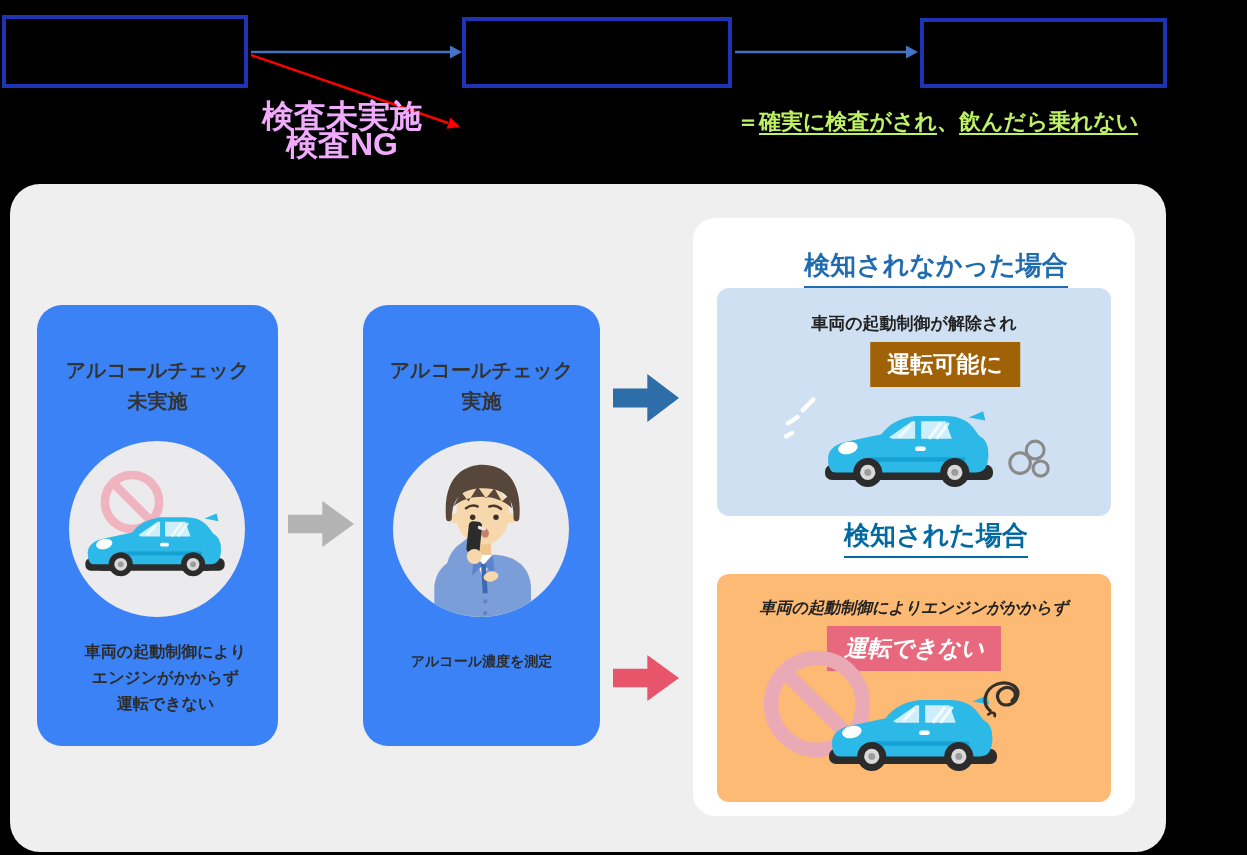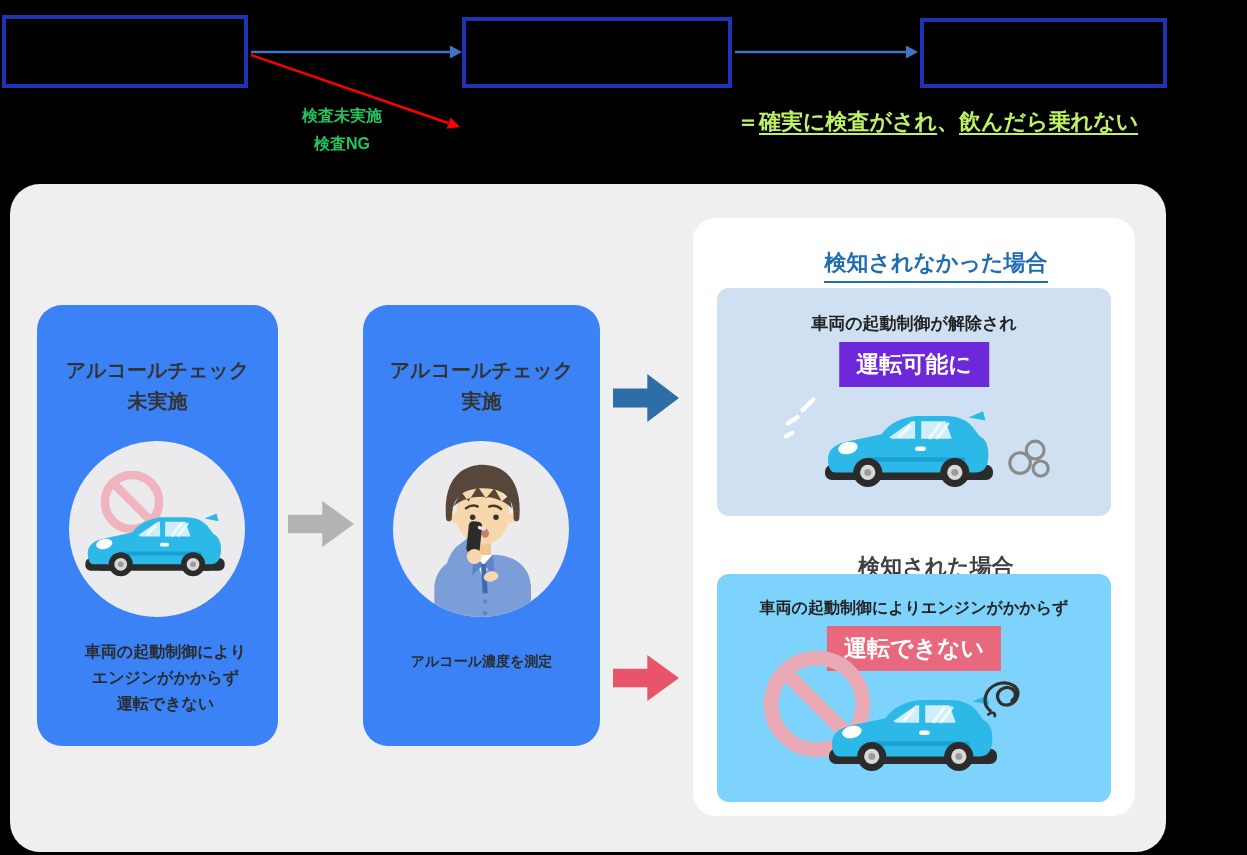--- a/index.html
+++ b/index.html
@@ -7,22 +7,22 @@
   body{font-family:"Liberation Sans","DejaVu Sans",sans-serif;}
   #page{position:relative;width:1247px;height:855px;background:#000;}
   svg{display:block;}
 
   
   .flow-box{position:absolute;border:4px solid #1e34b5;background:transparent;}
   #flow-box-1{left:2px;top:15px;width:246px;height:73px;}
   #flow-box-2{left:462px;top:17px;width:270px;height:71px;}
   #flow-box-3{left:920px;top:18px;width:247px;height:70px;}
   #top-arrows{position:absolute;left:0;top:0;width:1247px;height:185px;pointer-events:none;}
-  #ng-label{position:absolute;left:252px;top:102px;width:180px;text-align:center;color:#22c55e;
-            font-weight:bold;font-size:16px;line-height:28px;white-space:pre-line;}
+  #ng-label{position:absolute;left:252px;top:102px;width:180px;text-align:center;color:#f0abfc;
+            font-weight:bold;font-size:32px;line-height:28px;white-space:pre-line;}
   #engine-box{position:absolute;left:462px;top:97px;width:270px;height:72px;border:4px solid #ff0000;
               color:#ff0000;font-weight:bold;font-size:23px;line-height:30px;text-align:center;
               display:flex;align-items:center;justify-content:center;white-space:pre-line;}
   #equals-line{position:absolute;left:737px;top:107px;width:430px;color:#bef264;font-weight:bold;
                font-size:22px;white-space:nowrap;}
   #equals-line .ul{text-decoration:underline;text-decoration-thickness:2px;text-underline-offset:4px;}
 
   
   #gray-panel{position:absolute;left:10px;top:184px;width:1156px;height:668px;background:#f0eff0;border-radius:30px;}
   .card{position:absolute;background:#3b82f6;border-radius:25px;}
@@ -37,33 +37,33 @@
   #card-unchecked .card-caption{top:334px;font-size:16px;line-height:26px;margin-left:16px;}
   #card-checked .card-caption{top:348px;font-size:14px;}
 
   .block-arrow{position:absolute;clip-path:polygon(0 30%,52% 30%,52% 0,100% 50%,52% 100%,52% 70%,0 70%);}
   #arrow-gray{left:278px;top:317px;width:66px;height:46px;background:#b3b3b3;}
   #arrow-blue{left:603px;top:190px;width:66px;height:48px;background:#2d6da8;}
   #arrow-pink{left:603px;top:471px;width:66px;height:46px;background:#e8556a;}
 
   
   #result-panel{position:absolute;left:683px;top:34px;width:442px;height:598px;background:#fff;border-radius:22px;}
-  .result-heading{position:absolute;left:0;right:0;text-align:center;font-size:22px;font-weight:bold;margin-left:44px;}
+  .result-heading{position:absolute;left:0;right:0;text-align:center;font-size:26px;font-weight:bold;margin-left:44px;}
   #heading-pass{top:30px;color:#1f6cb0;}
-  #heading-fail{top:334px;color:#404040;}
+  #heading-fail{top:300px;color:#0369a1;}
   .result-heading span{display:inline-block;border-bottom:2.5px solid currentColor;padding-bottom:3px;}
   .result-box{position:absolute;left:24px;width:394px;height:228px;border-radius:12px;}
   #box-pass{top:70px;background:#cfe0f2;}
-  #box-fail{top:356px;background:#7dd3fc;}
+  #box-fail{top:356px;background:#fdba74;font-style:italic;}
   .result-desc{position:absolute;left:0;right:0;text-align:center;font-weight:bold;color:#222;}
   #box-pass .result-desc{top:24px;font-size:17px;}
   #box-fail .result-desc{top:24px;font-size:16px;}
   .result-badge{position:absolute;left:50%;transform:translateX(-50%);color:#fff;font-weight:bold;
                 font-size:23px;padding:7px 17px;white-space:nowrap;}
-  #box-pass .result-badge{top:54px;background:#6d28d9;}
+  #box-pass .result-badge{top:54px;background:#a16207;margin-left:31px;}
   #box-fail .result-badge{top:52px;background:#e8697d;}
 
   
   .ill{position:absolute;}
   #prohib-card{left:30px;top:28px;width:66px;height:66px;color:#efb4bf;}
   #car-card{left:16px;top:70px;width:140px;height:66px;}
   #person-card{left:13px;top:12px;width:150px;height:167px;}
   #sparks-pass{left:66px;top:108px;width:36px;height:44px;}
   #car-pass{left:108px;top:120px;width:168px;height:80px;}
   #exhaust-pass{left:288px;top:150px;width:48px;height:46px;}

